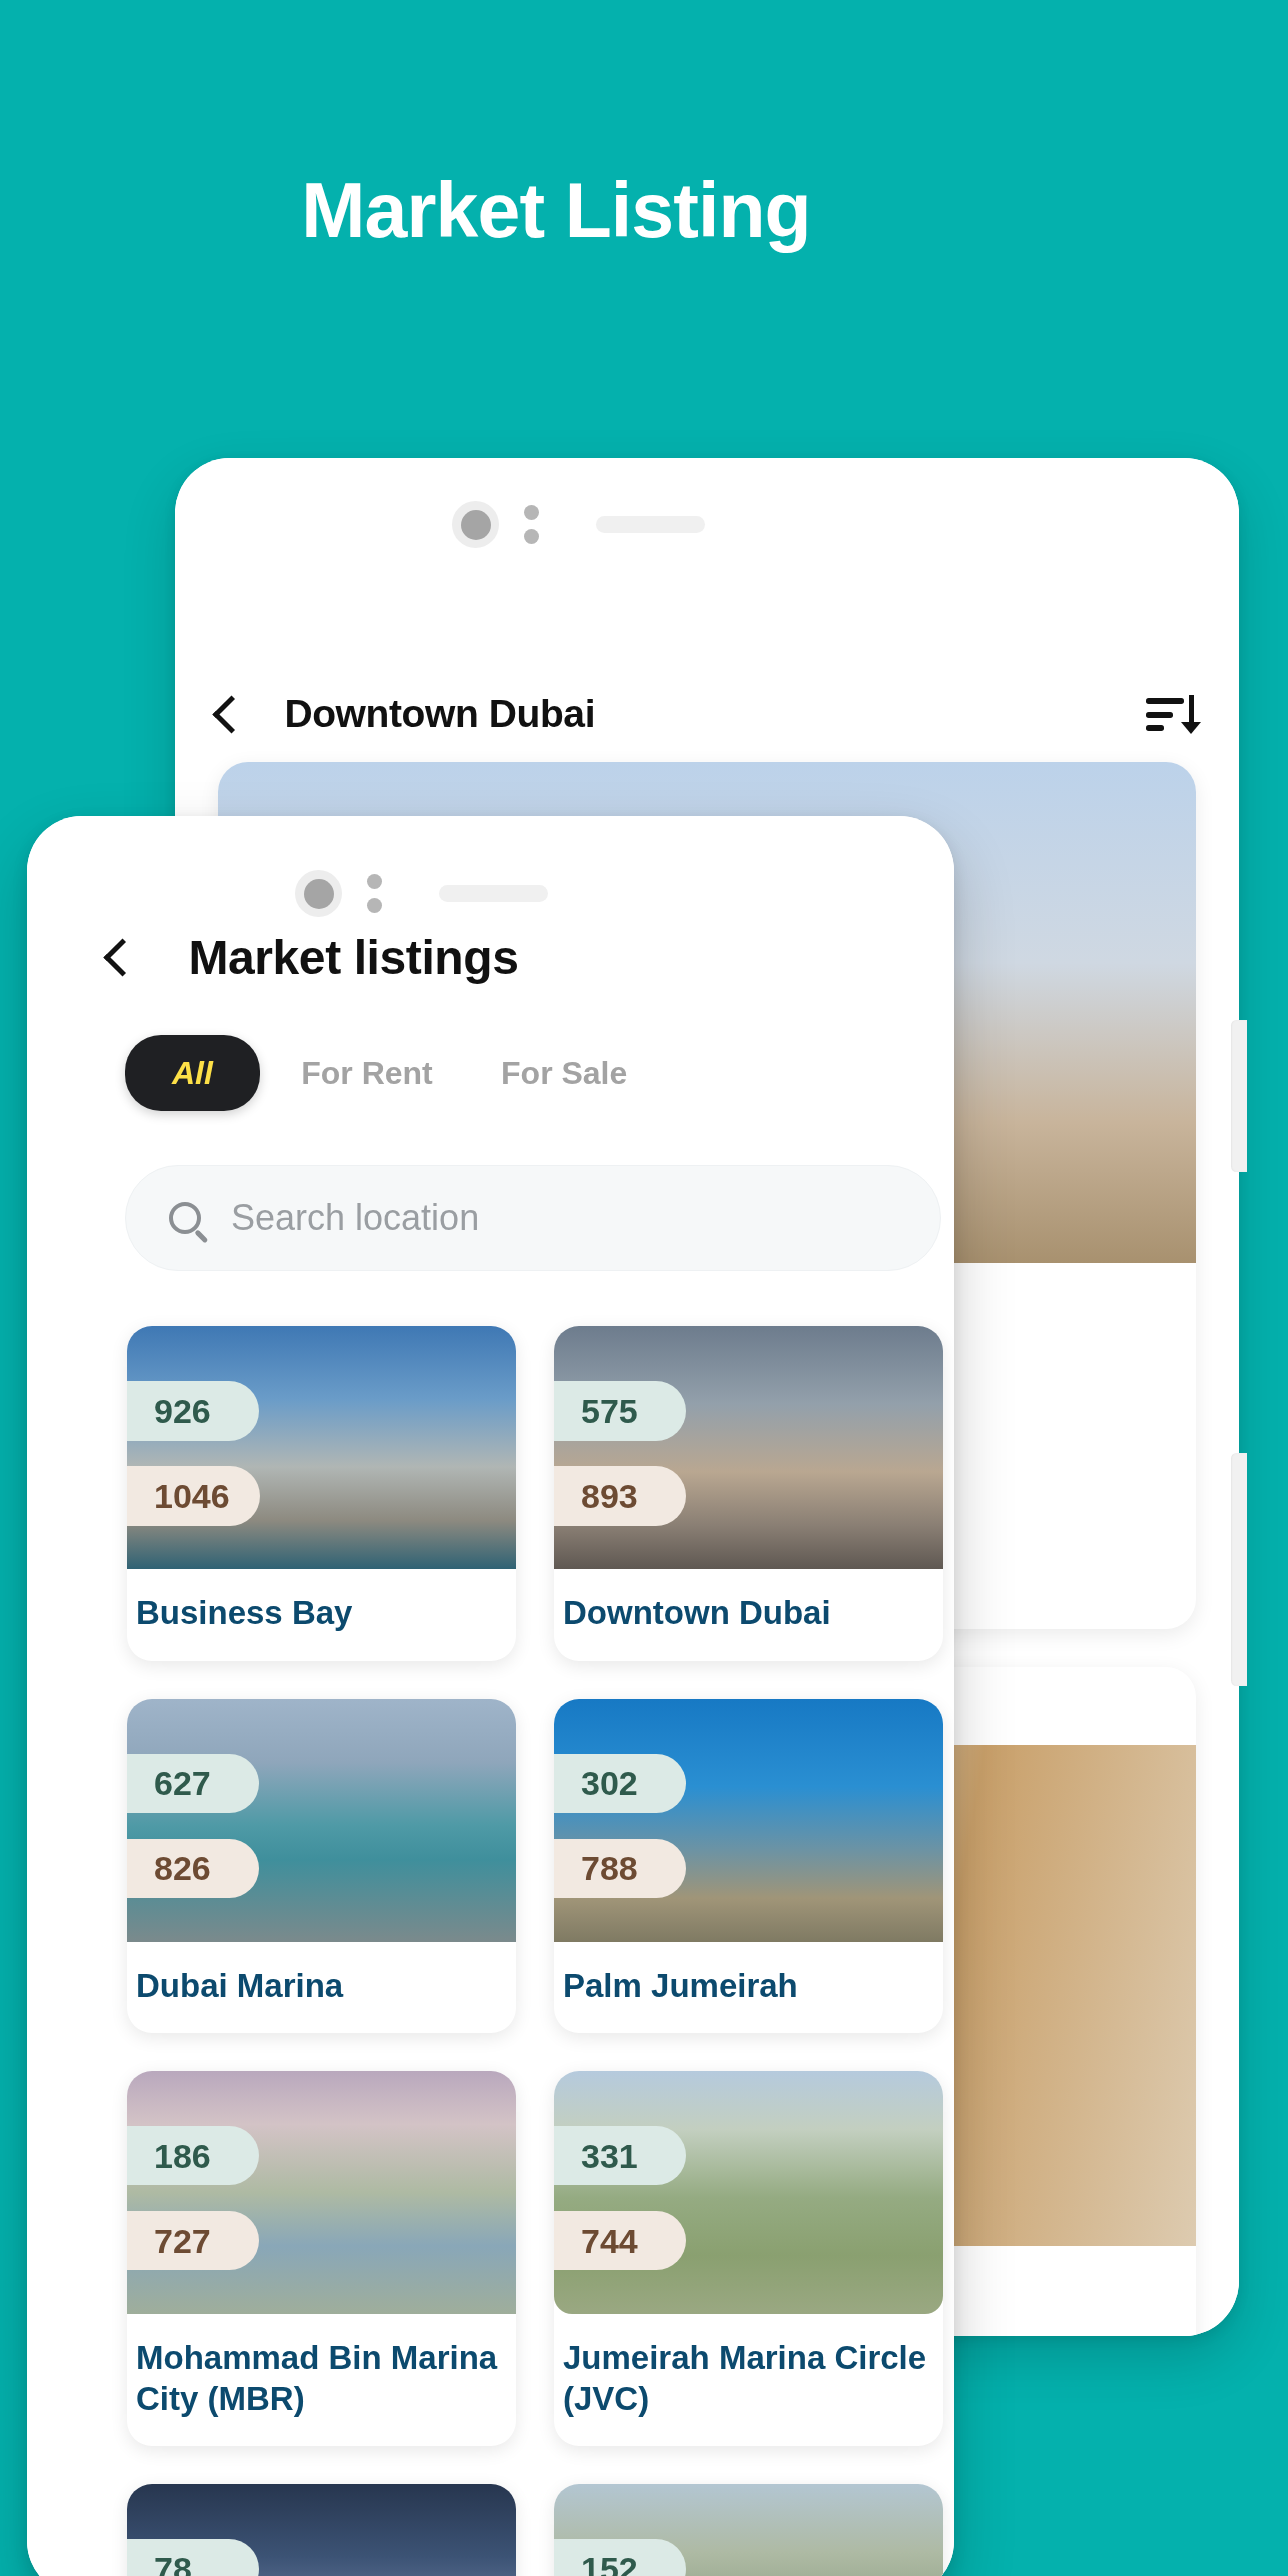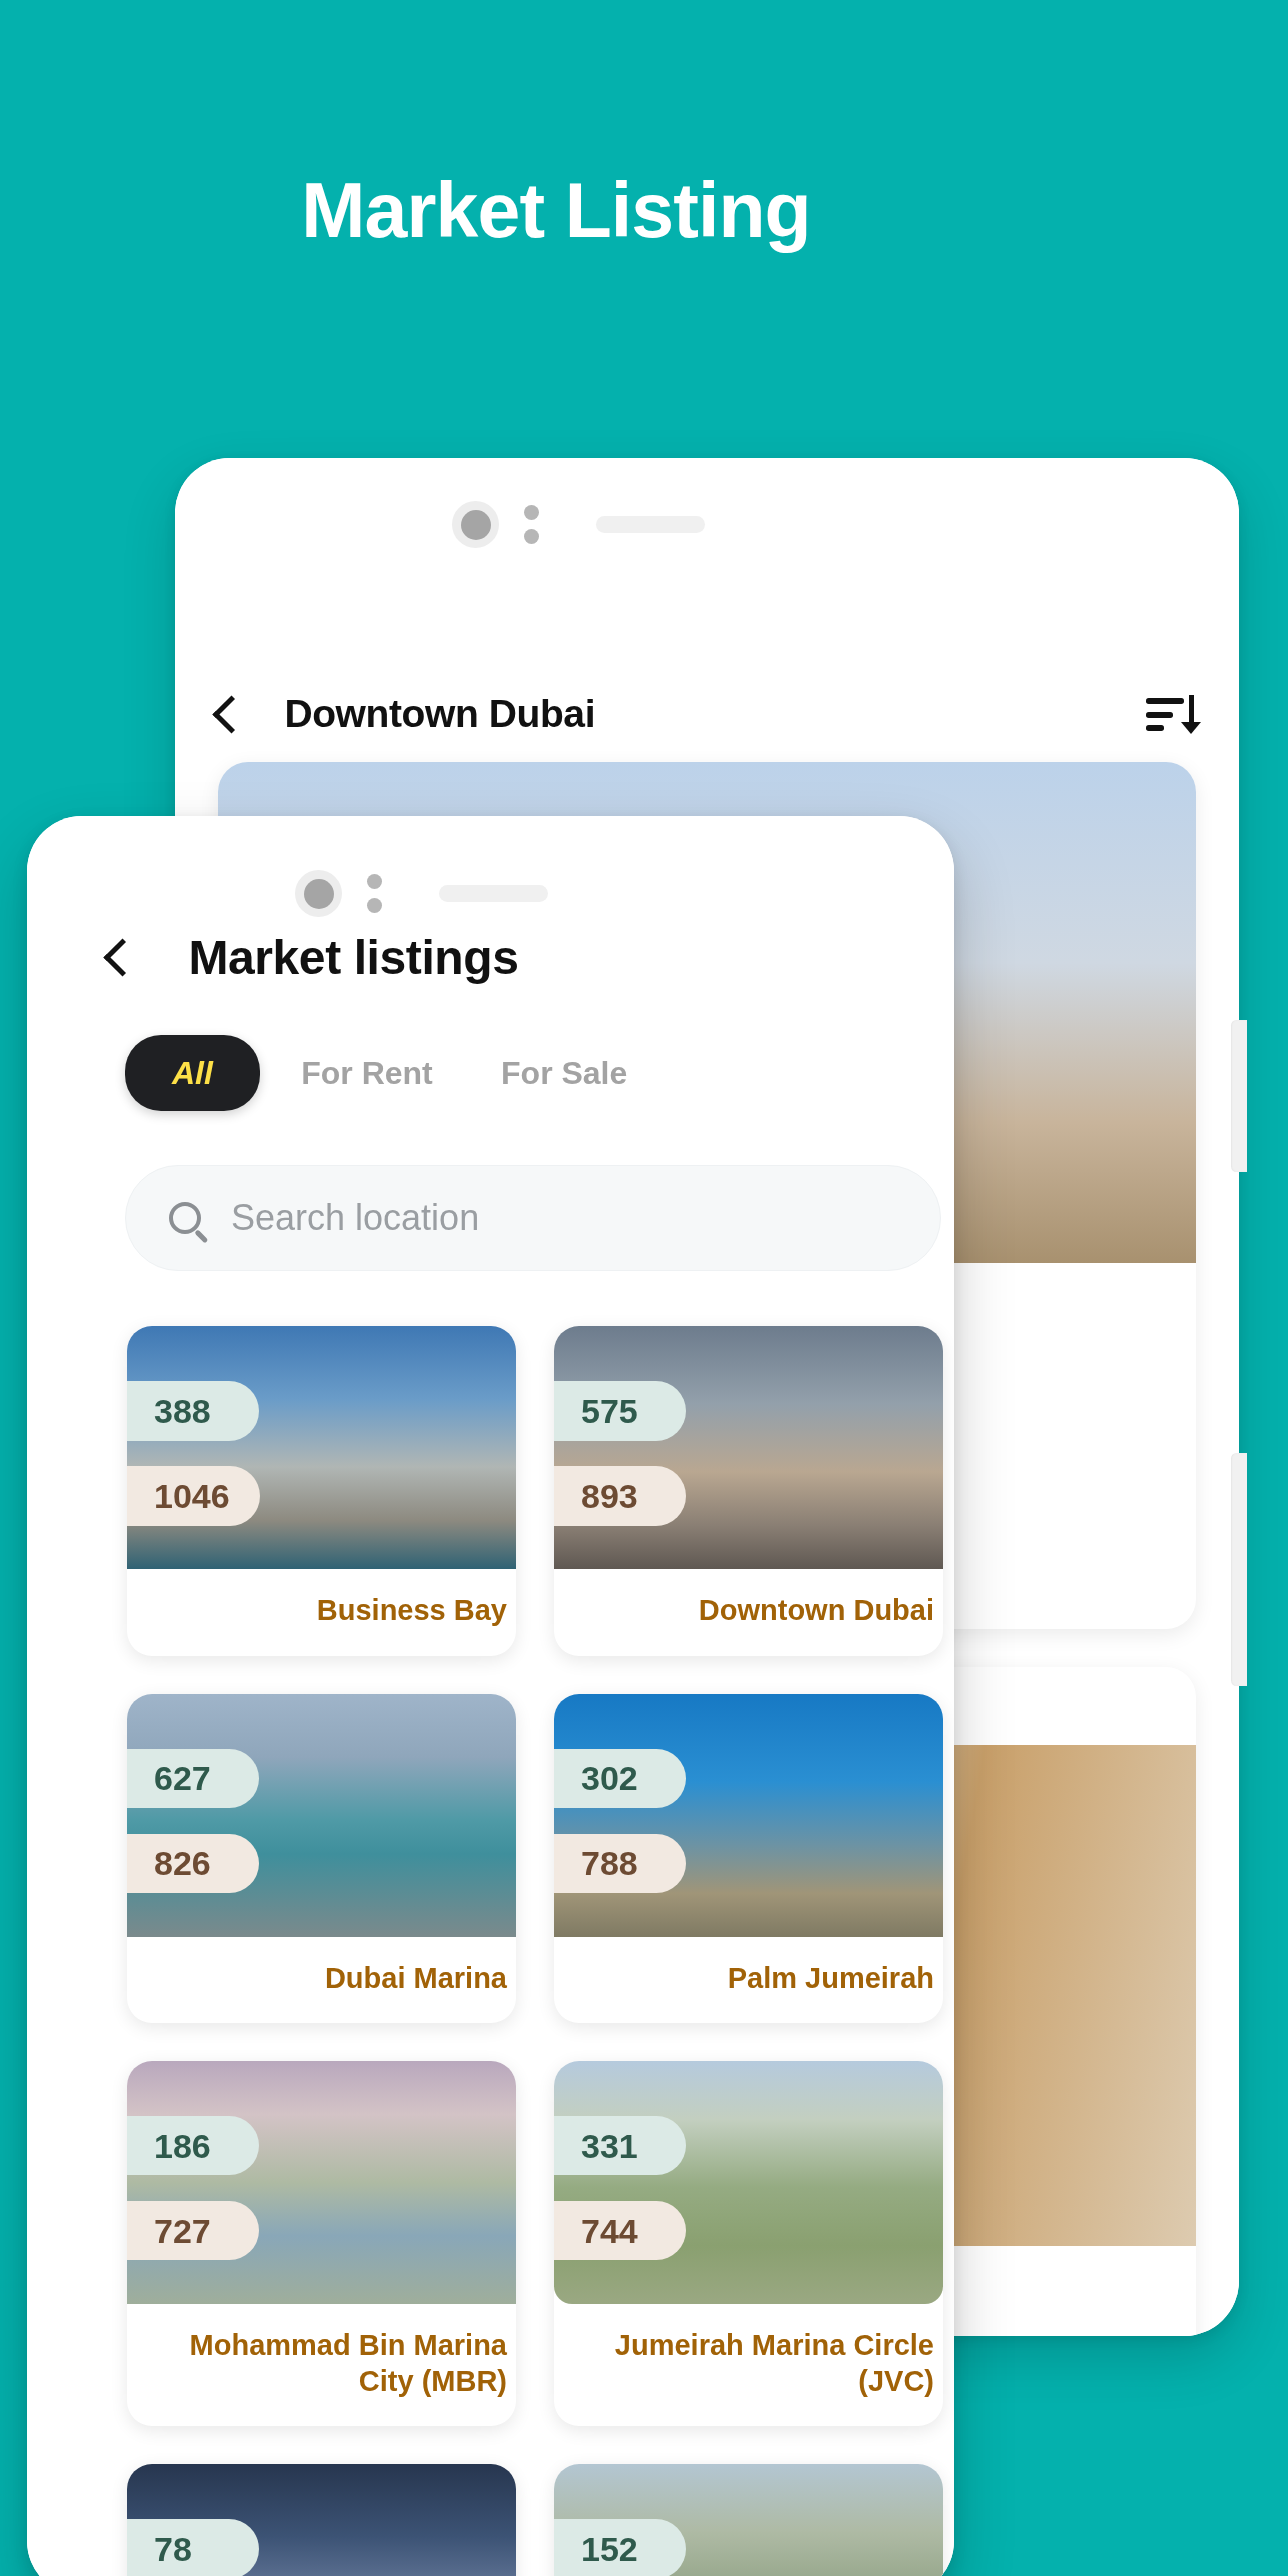--- a/index.html
+++ b/index.html
@@ -362,24 +362,24 @@
     border-radius: 0 38px 38px 0;
     padding: 10.7px 30px 10.7px 27px;
     font-size: 34px;
     font-weight: 700;
     min-width: 132px;
     line-height: 1.12;
   }
   .badge.top    { top: 55px;  background: #dceae6; color: #2f5a4c; }
   .badge.bottom { top: 140px; background: #f2e9e1; color: #6d4b33; }
   .loc-name {
-    text-align: right;
-    font-size: 29px;
-    font-weight: 700;
-    color: #a16207;
+    text-align: left;
+    font-size: 33px;
+    font-weight: 700;
+    color: #0c4a6e;
     padding: 23px 9px 27px 9px;
     line-height: 1.25;
   }
 
   
   .ph-business  { background: linear-gradient(180deg,#3f78b4 0%,#6a9cc8 30%,#b0b6b4 58%,#8d8a80 80%,#2f6274 100%); }
   .ph-downtown  { background: linear-gradient(180deg,#6d7c8d 0%,#93a0ab 32%,#b9a791 60%,#8a7f74 82%,#5f5852 100%); }
   .ph-marina    { background: linear-gradient(180deg,#9fb4c9 0%,#8fa6bb 26%,#4f9aa6 52%,#3f8f9c 66%,#7b8a8c 100%); }
   .ph-palm      { background: linear-gradient(180deg,#1779c4 0%,#2a8fd2 36%,#6c93a4 62%,#a09578 82%,#7f7a63 100%); }
   .ph-mbr       { background: linear-gradient(180deg,#b9a8bd 0%,#d3c3c6 22%,#aebaa3 50%,#89a7b8 72%,#9fae9b 100%); }
@@ -483,21 +483,21 @@
 
     <div class="search-bar">
       <div class="mag"></div>
       <div class="search-ph">Search location</div>
     </div>
 
     <div class="loc-grid">
 
       <div class="loc-card">
         <div class="loc-photo ph-business">
-          <div class="badge top">388</div>
+          <div class="badge top">926</div>
           <div class="badge bottom">1046</div>
         </div>
         <div class="loc-name">Business Bay</div>
       </div>
 
       <div class="loc-card">
         <div class="loc-photo ph-downtown">
           <div class="badge top">575</div>
           <div class="badge bottom">893</div>
         </div>

